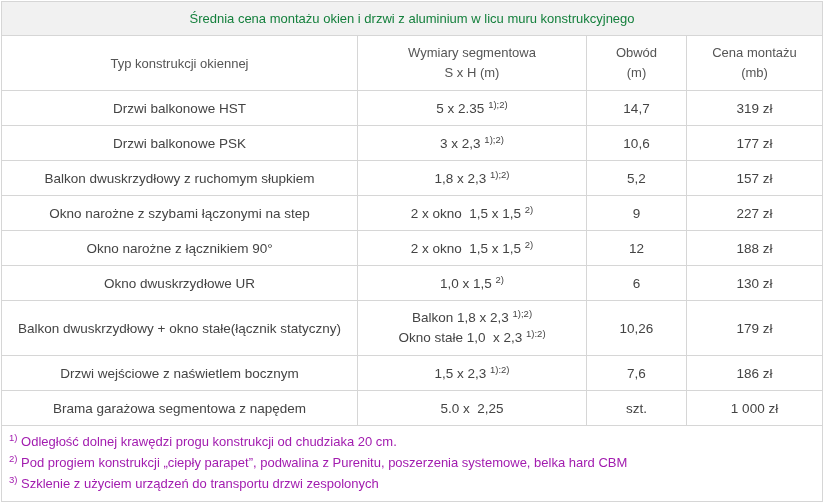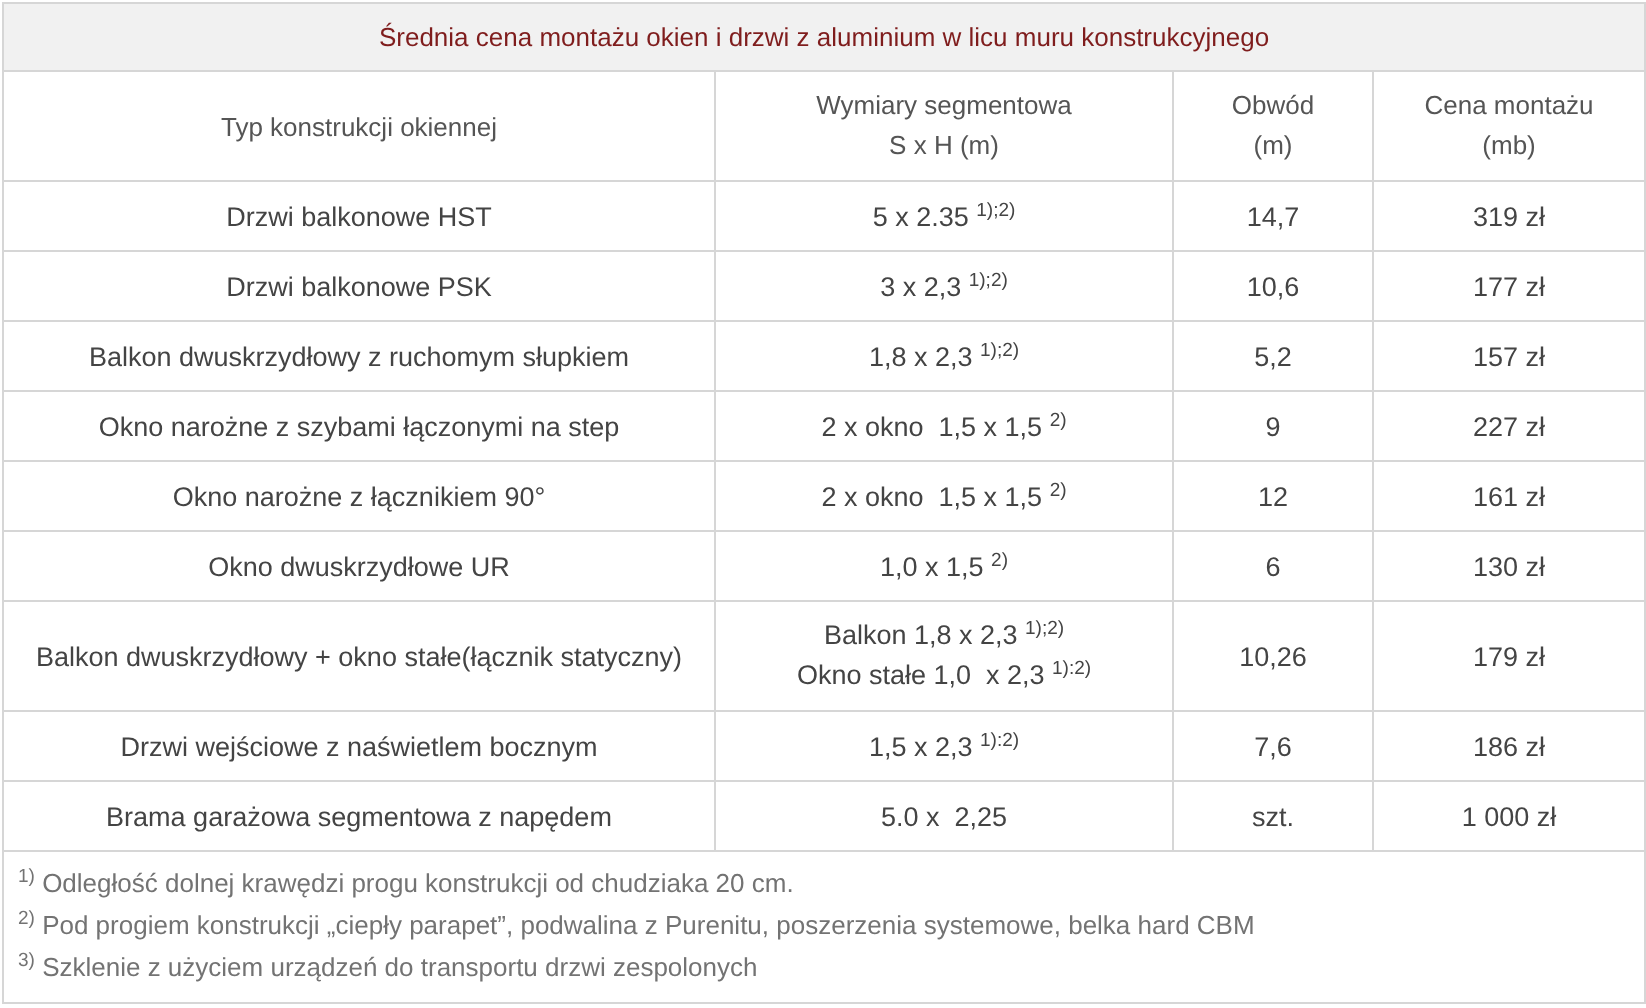--- a/index.html
+++ b/index.html
@@ -29,21 +29,21 @@
     td, th {
       border: 1px solid #d6d6d6;
       font-weight: normal;
       padding: 0 7px;
       vertical-align: middle;
     }
     .title-row td {
       background: #f1f1f1;
       text-align: center;
       height: 33px;
-      color: #7f1d1d;
+      color: #15803d;
       font-size: 13px;
     }
     .head-row td {
       text-align: center;
       height: 54px;
       line-height: 21px;
       color: #555555;
       font-size: 13px;
     }
     .data-row td {
@@ -58,21 +58,21 @@
       font-size: 9.5px;
       vertical-align: 5px;
       line-height: 0;
     }
     .dim-line { display: block; line-height: 20px; }
     .foot-row td {
       padding: 5px 7px 6px 7px;
       height: 64px;
       vertical-align: top;
       font-size: 13px;
-      color: #737373;
+      color: #a21caf;
     }
     .note {
       display: block;
       line-height: 21px;
     }
     .note sup { font-size: 9.5px; vertical-align: 5px; }
   </style>
 </head>
 <body>
 
@@ -125,21 +125,21 @@
     <tr class="data-row">
       <td class="c1">Okno narożne z szybami łączonymi na step</td>
       <td class="c2"><span style="white-space:pre">2 x okno  1,5 x 1,5 </span><sup>2)</sup></td>
       <td class="c3">9</td>
       <td class="c4">227 zł</td>
     </tr>
     <tr class="data-row">
       <td class="c1">Okno narożne z łącznikiem 90°</td>
       <td class="c2"><span style="white-space:pre">2 x okno  1,5 x 1,5 </span><sup>2)</sup></td>
       <td class="c3">12</td>
-      <td class="c4">161 zł</td>
+      <td class="c4">188 zł</td>
     </tr>
     <tr class="data-row">
       <td class="c1">Okno dwuskrzydłowe UR</td>
       <td class="c2"><span>1,0 x 1,5 </span><sup>2)</sup></td>
       <td class="c3">6</td>
       <td class="c4">130 zł</td>
     </tr>
     <tr class="data-row tall">
       <td class="c1">Balkon dwuskrzydłowy + okno stałe(łącznik statyczny)</td>
       <td class="c2">

